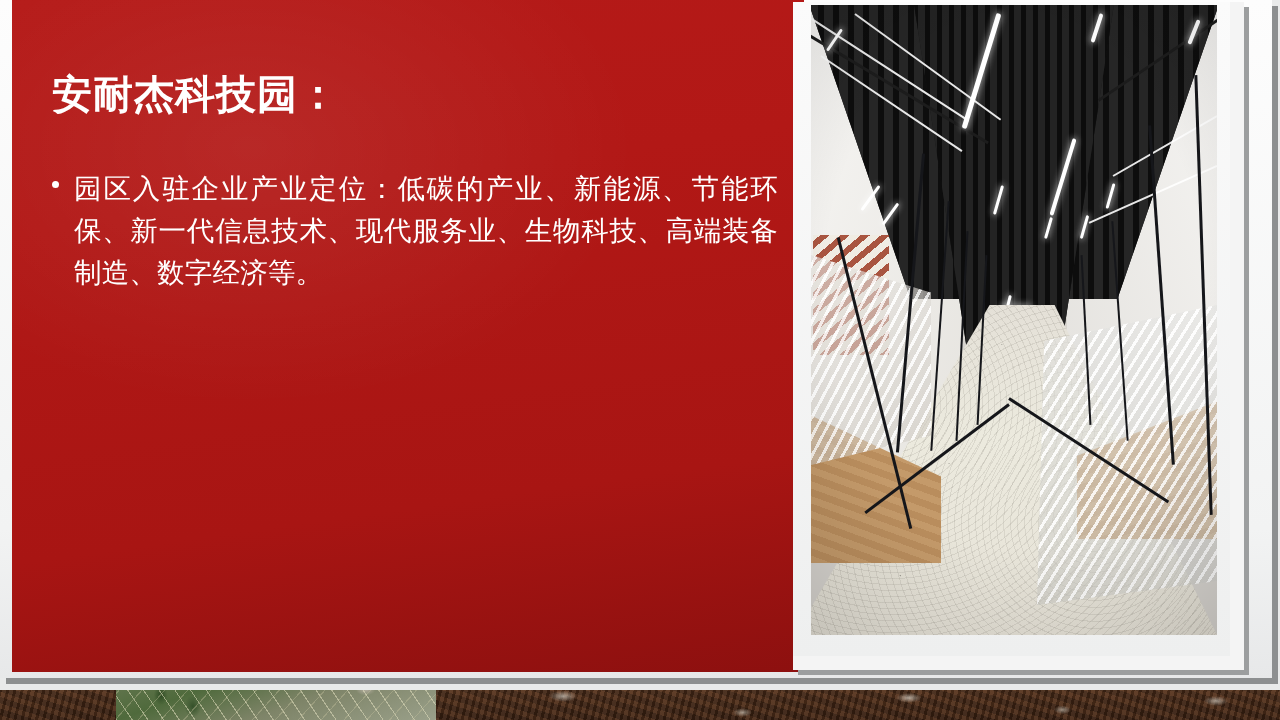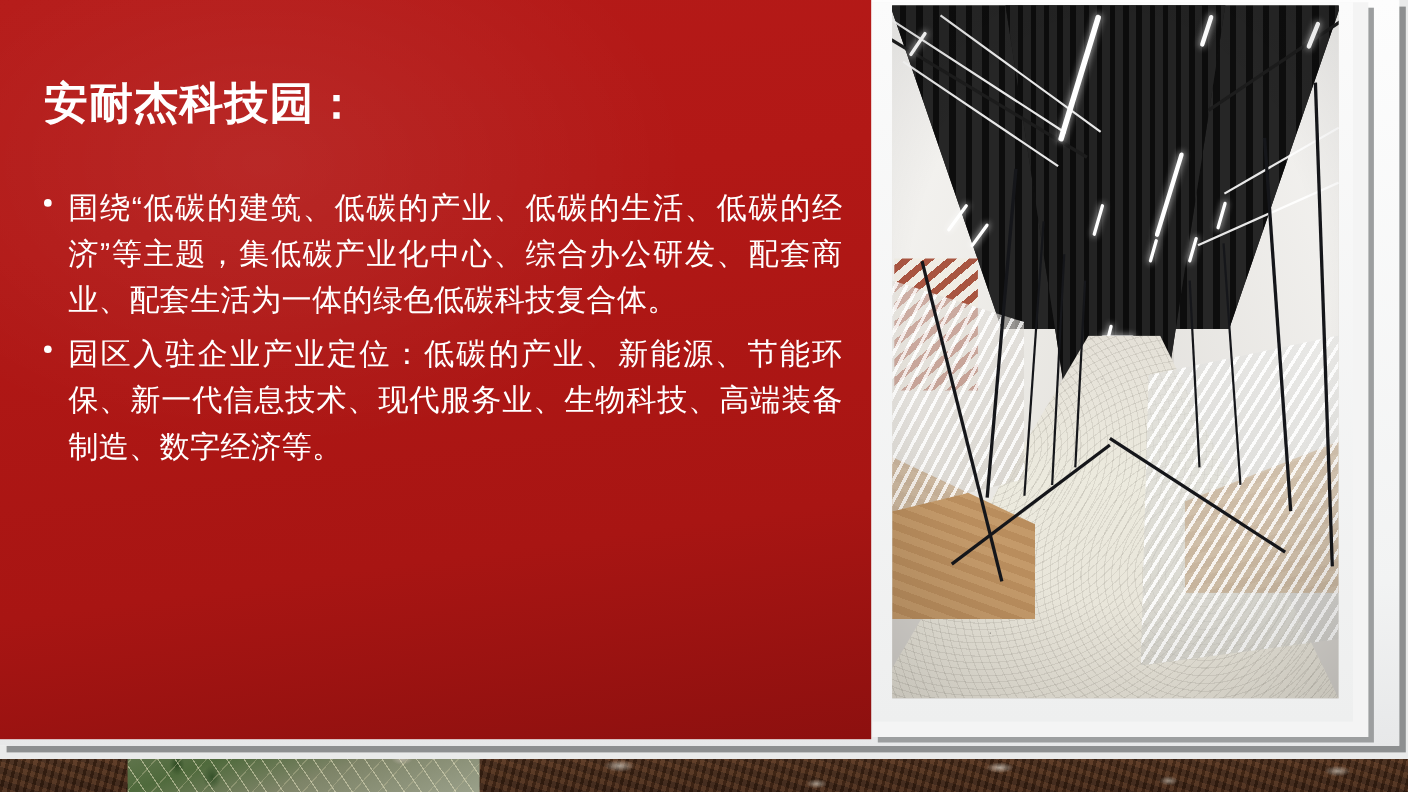--- a/index.html
+++ b/index.html
@@ -57,21 +57,21 @@
     background:#ffffff;
     box-shadow:6px 6px 0 0 #8d8f90;
   }
   .card-face{
     position:absolute;left:0;top:0;right:0;bottom:0;
     background:linear-gradient(180deg,#fdfdfd 0%,#f2f3f3 78%,#e7e8e9 100%);
   }
 
   
   .red-panel{
-    position:absolute;left:0;top:0;width:792px;height:672px;
+    position:absolute;left:12px;top:0;width:792px;height:672px;
     background:linear-gradient(172deg,#b51a18 0%,#b21816 30%,#a81513 72%,#8d100f 100%);
   }
   .red-panel-sheen{
     position:absolute;inset:0;
     background:radial-gradient(ellipse 70% 55% at 30% 22%, rgba(255,255,255,.07), rgba(255,255,255,0) 70%);
   }
 
   .title{
     position:absolute;left:40px;top:70px;width:700px;
     color:#ffffff;
@@ -229,21 +229,20 @@
   <div class="card">
     <div class="card-inner">
       <div class="card-face"></div>
 
       <div class="red-panel">
         <div class="red-panel-sheen"></div>
 
         <div class="title">安耐杰科技园：</div>
 
         <div class="bullets">
-          <p class="bullet">围绕“低碳的建筑、低碳的产业、低碳的生活、低碳的经济”等主题，集低碳产业化中心、综合办公研发、配套商业、配套生活为一体的绿色低碳科技复合体。</p>
           <p class="bullet">园区入驻企业产业定位：低碳的产业、新能源、节能环保、新一代信息技术、现代服务业、生物科技、高端装备制造、数字经济等。</p>
         </div>
       </div>
 
       <div class="photo-frame">
         <div class="photo-mat">
           <div class="photo">
 
             <div class="ph-ceilbase"></div>
             <div class="ph-wallL"></div>

